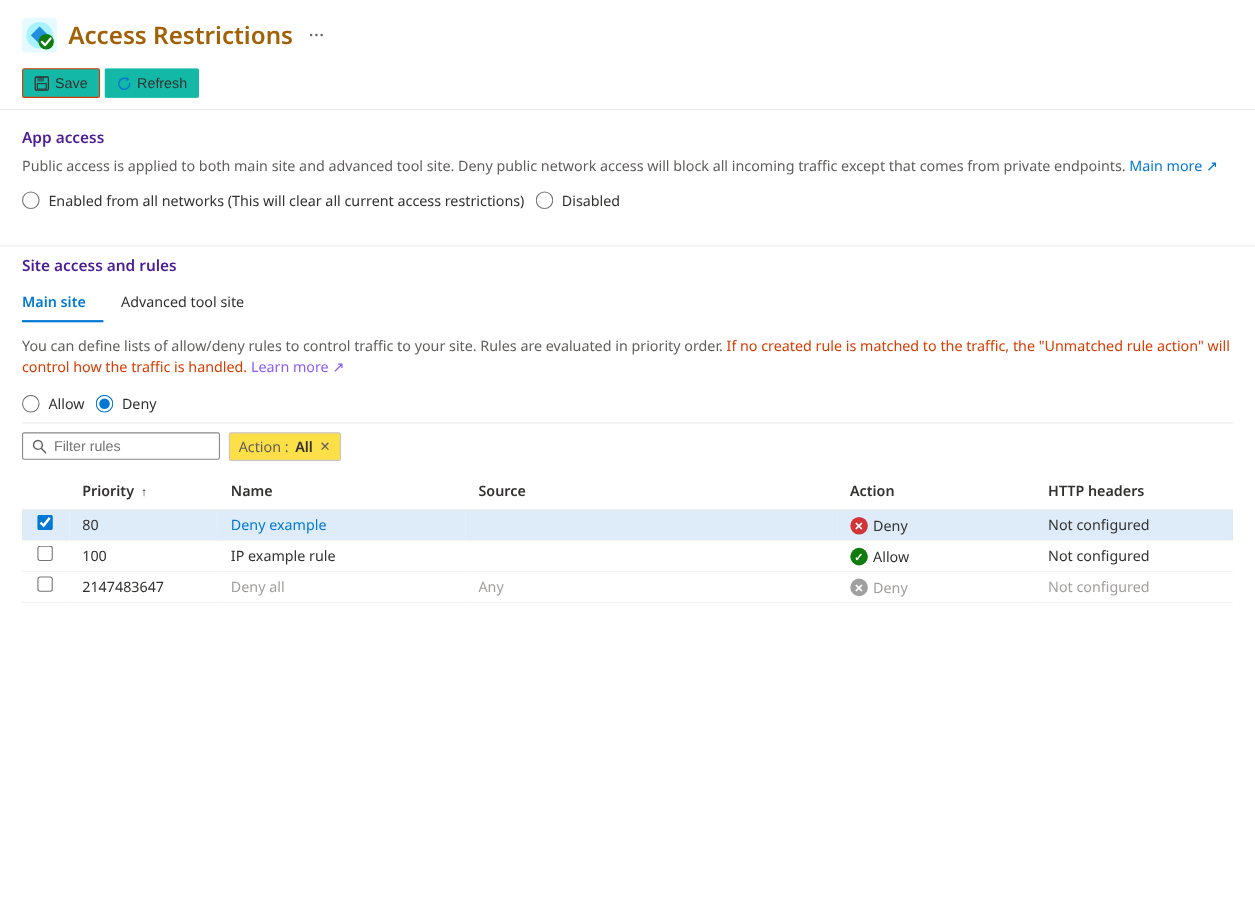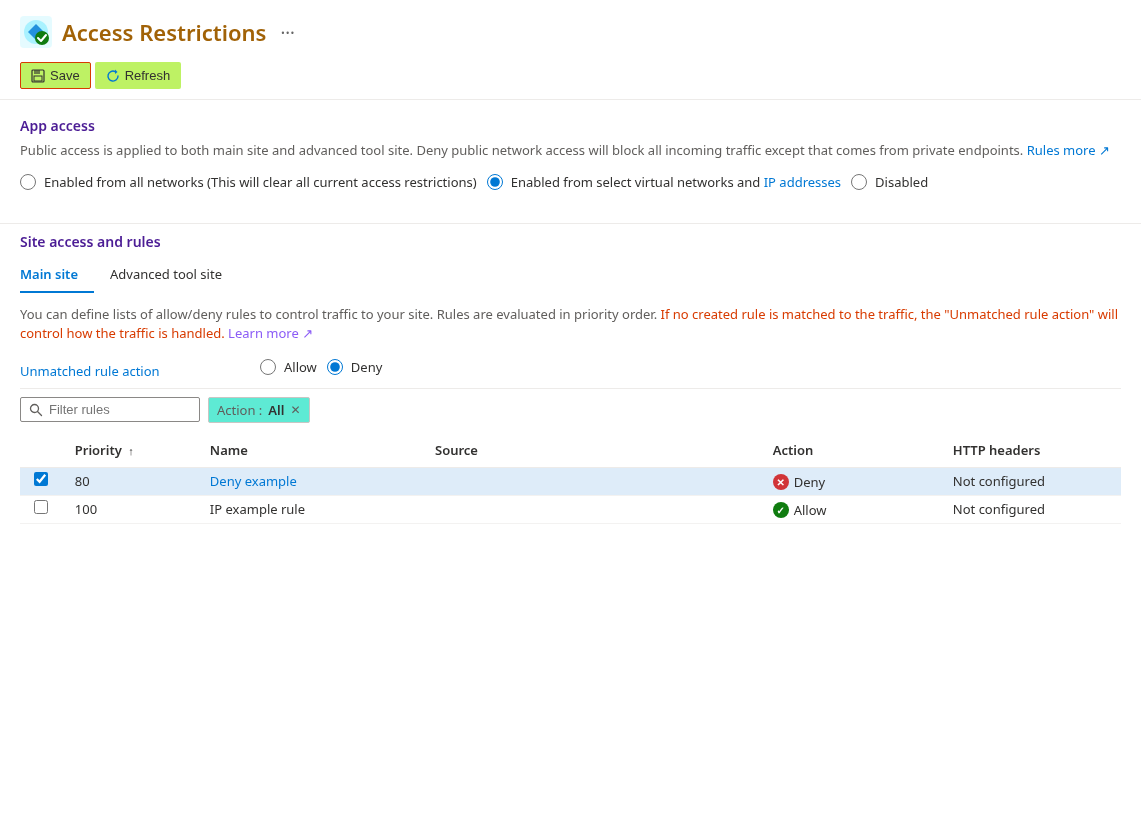--- a/index.html
+++ b/index.html
@@ -46,21 +46,21 @@
       border-bottom: 1px solid #edebe9;
       margin-bottom: 16px;
     }
 
     .toolbar-btn {
       display: flex;
       align-items: center;
       gap: 5px;
       padding: 5px 10px;
       border: 1px solid #d83b01;
-      background: #bef264;
+      background: #14b8a6;
       cursor: pointer;
       font-size: 13px;
       color: #323130;
       border-radius: 2px;
     }
 
     .toolbar-btn.refresh {
       border: 1px solid transparent;
       color: #323130;
     }
@@ -244,21 +244,21 @@
       font-size: 13px;
       color: #605e5c;
       background: transparent;
       width: 140px;
     }
 
     .filter-tag {
       display: flex;
       align-items: center;
       gap: 6px;
-      background: #5eead4;
+      background: #fde047;
       border: 1px solid #c8c6c4;
       border-radius: 2px;
       padding: 3px 8px;
       font-size: 13px;
     }
 
     .filter-tag .tag-label {
       color: #605e5c;
     }
 
@@ -408,34 +408,30 @@
       <polygon points="9,0.5 11.5,3 9,5" fill="#0078d4"></polygon>
     </svg>
     <span>Refresh</span>
   </button>
 </div>
 
 <div class="section">
   <div class="section-title">App access</div>
   <div class="info-text">
     <span>Public access is applied to both main site and advanced tool site. Deny public network access will block all incoming traffic except that comes from private endpoints.</span>
-    <a href="#"> <span>Rules more</span> ↗</a>
+    <a href="#"> <span>Main more</span> ↗</a>
   </div>
 
   <div class="label-row">
     <div class="radio-group">
       <label class="radio-item">
         <input type="radio" name="public-network" style="">
         <span class="radio-label">Enabled from all networks (This will clear all current access restrictions)</span>
       </label>
       <label class="radio-item">
-        <input type="radio" name="public-network" checked="" style="">
-        <span class="radio-label">Enabled from select virtual networks and <a href="#">IP addresses</a></span>
-      </label>
-      <label class="radio-item">
         <input type="radio" name="public-network" style="">
         <span class="radio-label">Disabled</span>
       </label>
     </div>
   </div>
 </div>
 
 <div class="divider"></div>
 
 <div class="section">
@@ -448,23 +444,20 @@
     <div class="tab-item">
       <span>Advanced tool site</span>
     </div>
   </div>
 
   <div class="description-text">
     <span>You can define lists of allow/deny rules to control traffic to your site. Rules are evaluated in priority order. </span><span class="highlight">If no created rule is matched to the traffic, the "Unmatched rule action" will control how the traffic is handled.</span> <a href="#">Learn more ↗</a>
   </div>
 
   <div class="label-row">
-    <div class="field-label">
-      <span>Unmatched rule action</span>
-    </div>
     <div class="radio-group">
       <label class="radio-item">
         <input type="radio" name="unmatched" style="">
         <span class="radio-label">Allow</span>
       </label>
       <label class="radio-item">
         <input type="radio" name="unmatched" checked="" style="">
         <span class="radio-label">Deny</span>
       </label>
     </div>
@@ -526,15 +519,26 @@
           <td class="checkbox-cell"><input type="checkbox" style=""></td>
           <td>100</td>
           <td>IP example rule</td>
           <td></td>
           <td><span class="status-badge">
               <span class="status-icon-allow">✓</span>
               <span> Allow</span>
             </span></td>
           <td>Not configured</td>
         </tr>
+        <tr>
+          <td class="checkbox-cell"><input type="checkbox" style=""></td>
+          <td>2147483647</td>
+          <td style="color: rgb(161, 159, 157);">Deny all</td>
+          <td style="color: rgb(161, 159, 157);">Any</td>
+          <td><span class="status-badge">
+              <span class="status-icon-deny-gray">✕</span>
+              <span style="color: rgb(161, 159, 157);"> Deny</span>
+            </span></td>
+          <td style="color: rgb(161, 159, 157);">Not configured</td>
+        </tr>
       </tbody>
   </table>
 </div>
 
 </body></html>

